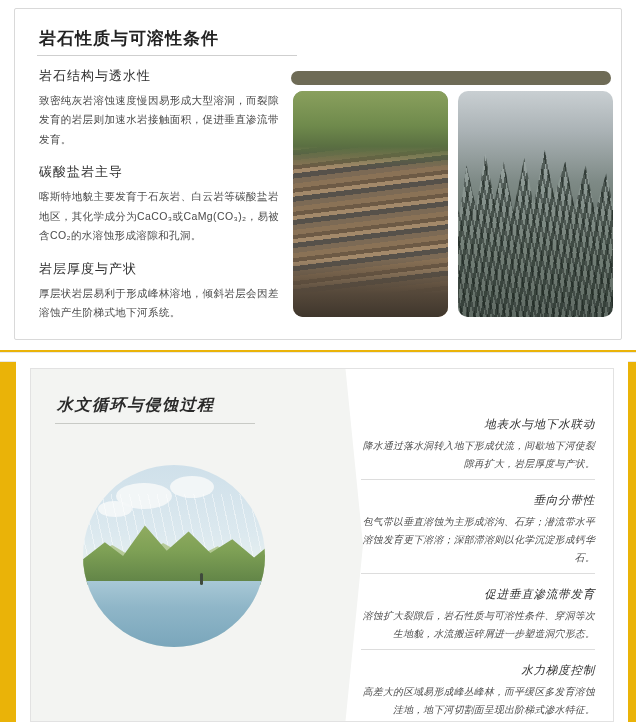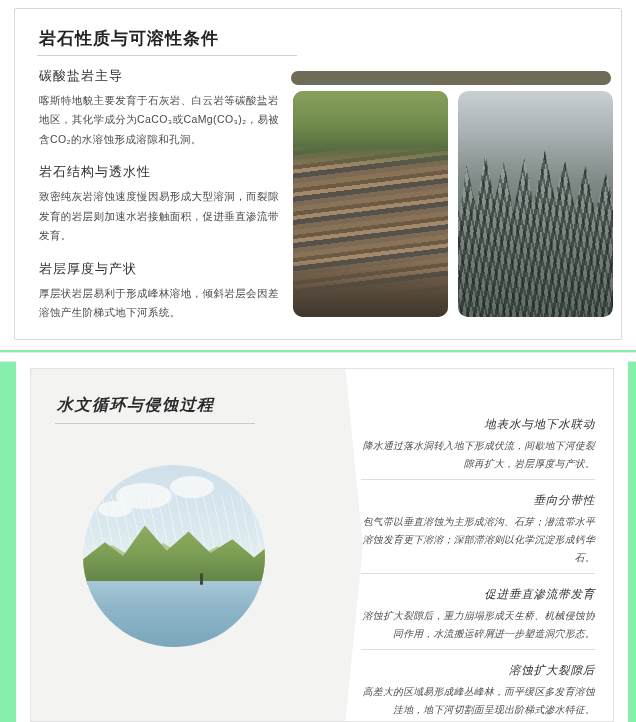--- a/index.html
+++ b/index.html
@@ -10,21 +10,21 @@
   body {
     width: 636px;
     height: 722px;
     font-family: "Liberation Sans", sans-serif;
     overflow: hidden;
   }
   .page {
     position: relative;
     width: 636px;
     height: 722px;
-    background: #86efac;
+    background: #eab308;
   }
 
   
   .slide1 {
     position: absolute;
     left: 0;
     top: 0;
     width: 636px;
     height: 350px;
     background: #ffffff;
@@ -302,26 +302,26 @@
 <div class="page">
 
   <section class="slide1">
     <div class="slide1-inner">
 
       <div class="s1-title">岩石性质与可溶性条件</div>
       <div class="s1-title-rule"></div>
 
       <div class="s1-left">
         <div class="s1-block">
+          <h3>岩石结构与透水性</h3>
+          <p>致密纯灰岩溶蚀速度慢因易形成大型溶洞，而裂隙发育的岩层则加速水岩接触面积，促进垂直渗流带发育。</p>
+        </div>
+        <div class="s1-block">
           <h3>碳酸盐岩主导</h3>
           <p>喀斯特地貌主要发育于石灰岩、白云岩等碳酸盐岩地区，其化学成分为CaCO₃或CaMg(CO₃)₂，易被含CO₂的水溶蚀形成溶隙和孔洞。</p>
-        </div>
-        <div class="s1-block">
-          <h3>岩石结构与透水性</h3>
-          <p>致密纯灰岩溶蚀速度慢因易形成大型溶洞，而裂隙发育的岩层则加速水岩接触面积，促进垂直渗流带发育。</p>
         </div>
         <div class="s1-block">
           <h3>岩层厚度与产状</h3>
           <p>厚层状岩层易利于形成峰林溶地，倾斜岩层会因差溶蚀产生阶梯式地下河系统。</p>
         </div>
       </div>
 
       <div class="s1-barbg"></div>
 
       <div class="s1-photos">
@@ -363,26 +363,26 @@
         </div>
 
         <div class="s2-item">
           <h4>垂向分带性</h4>
           <p>包气带以垂直溶蚀为主形成溶沟、石芽；潜流带水平溶蚀发育更下溶溶；深部滞溶则以化学沉淀形成钙华石。</p>
           <div class="rule"></div>
         </div>
 
         <div class="s2-item">
           <h4>促进垂直渗流带发育</h4>
-          <p>溶蚀扩大裂隙后，重力崩塌形成天生桥、机械侵蚀协同作用，水流搬运碎屑进一步塑造洞穴形态。</p>
+          <p>溶蚀扩大裂隙后，岩石性质与可溶性条件、穿洞等次生地貌，水流搬运碎屑进一步塑造洞穴形态。</p>
           <div class="rule"></div>
         </div>
 
         <div class="s2-item">
-          <h4>溶蚀扩大裂隙后</h4>
+          <h4>水力梯度控制</h4>
           <p>高差大的区域易形成峰丛峰林，而平缓区多发育溶蚀洼地，地下河切割面呈现出阶梯式渗水特征。</p>
         </div>
 
       </div>
     </div>
   </section>
 
 </div>
 
 </body></html>

